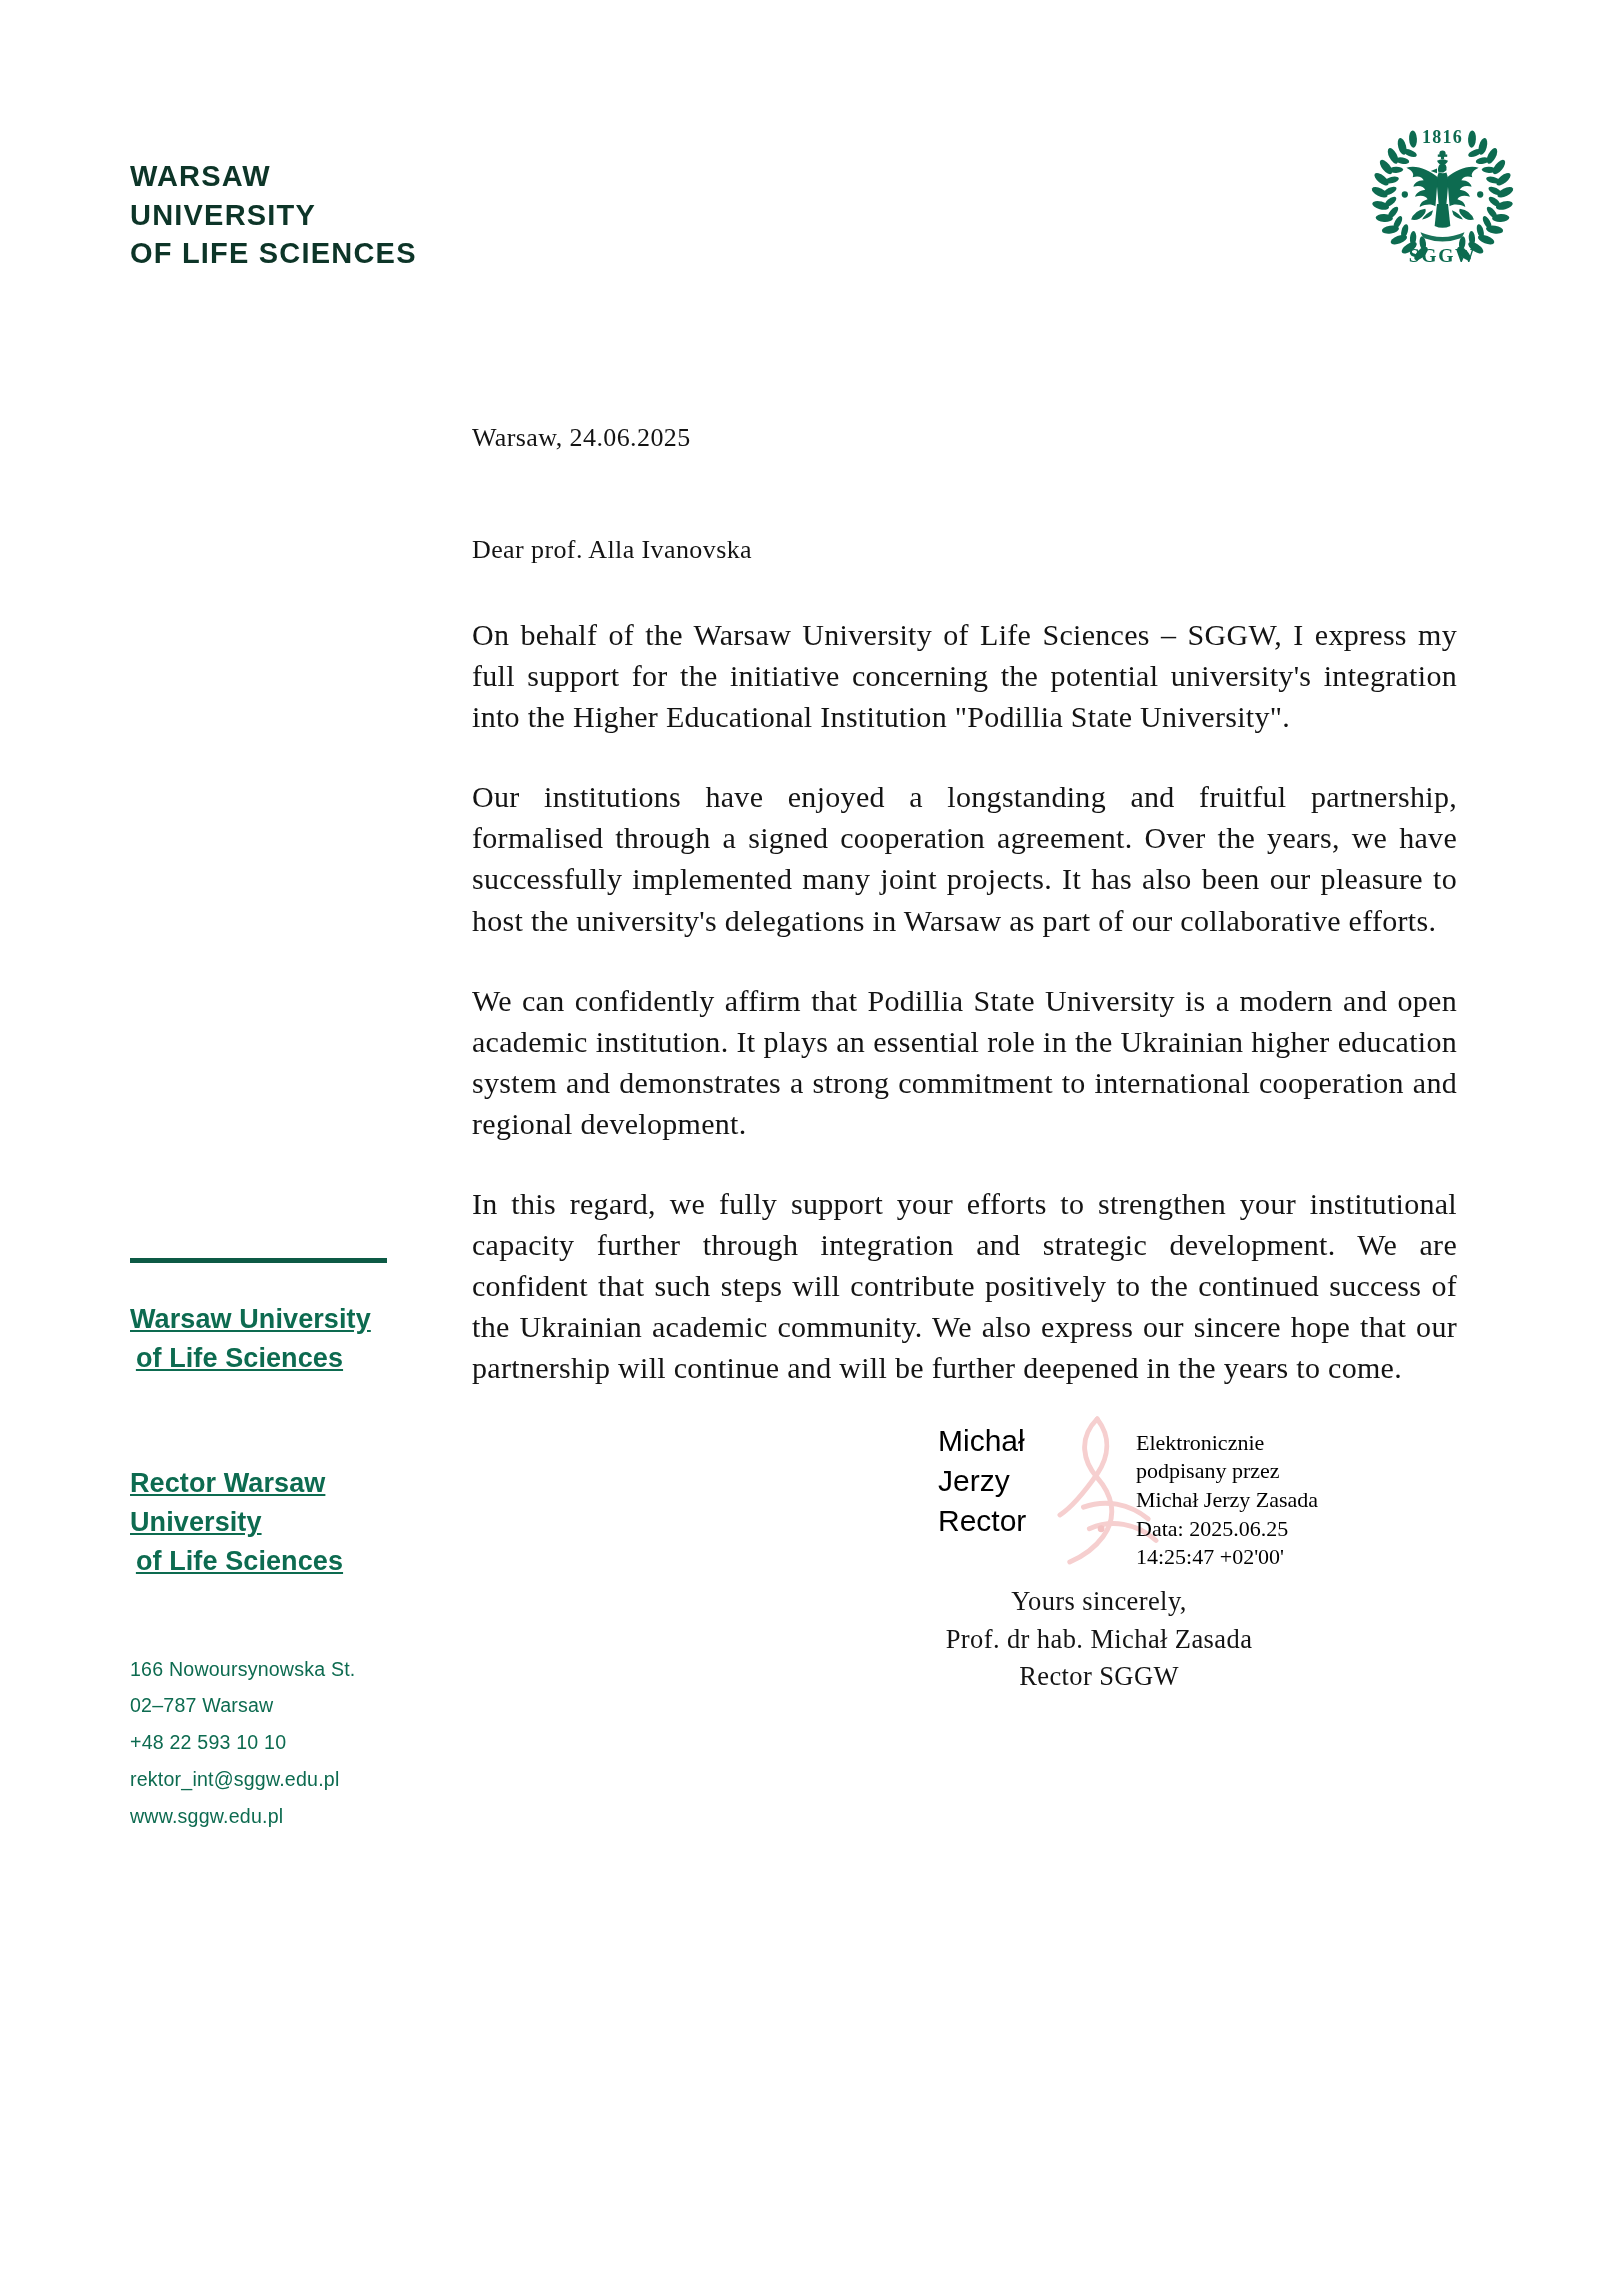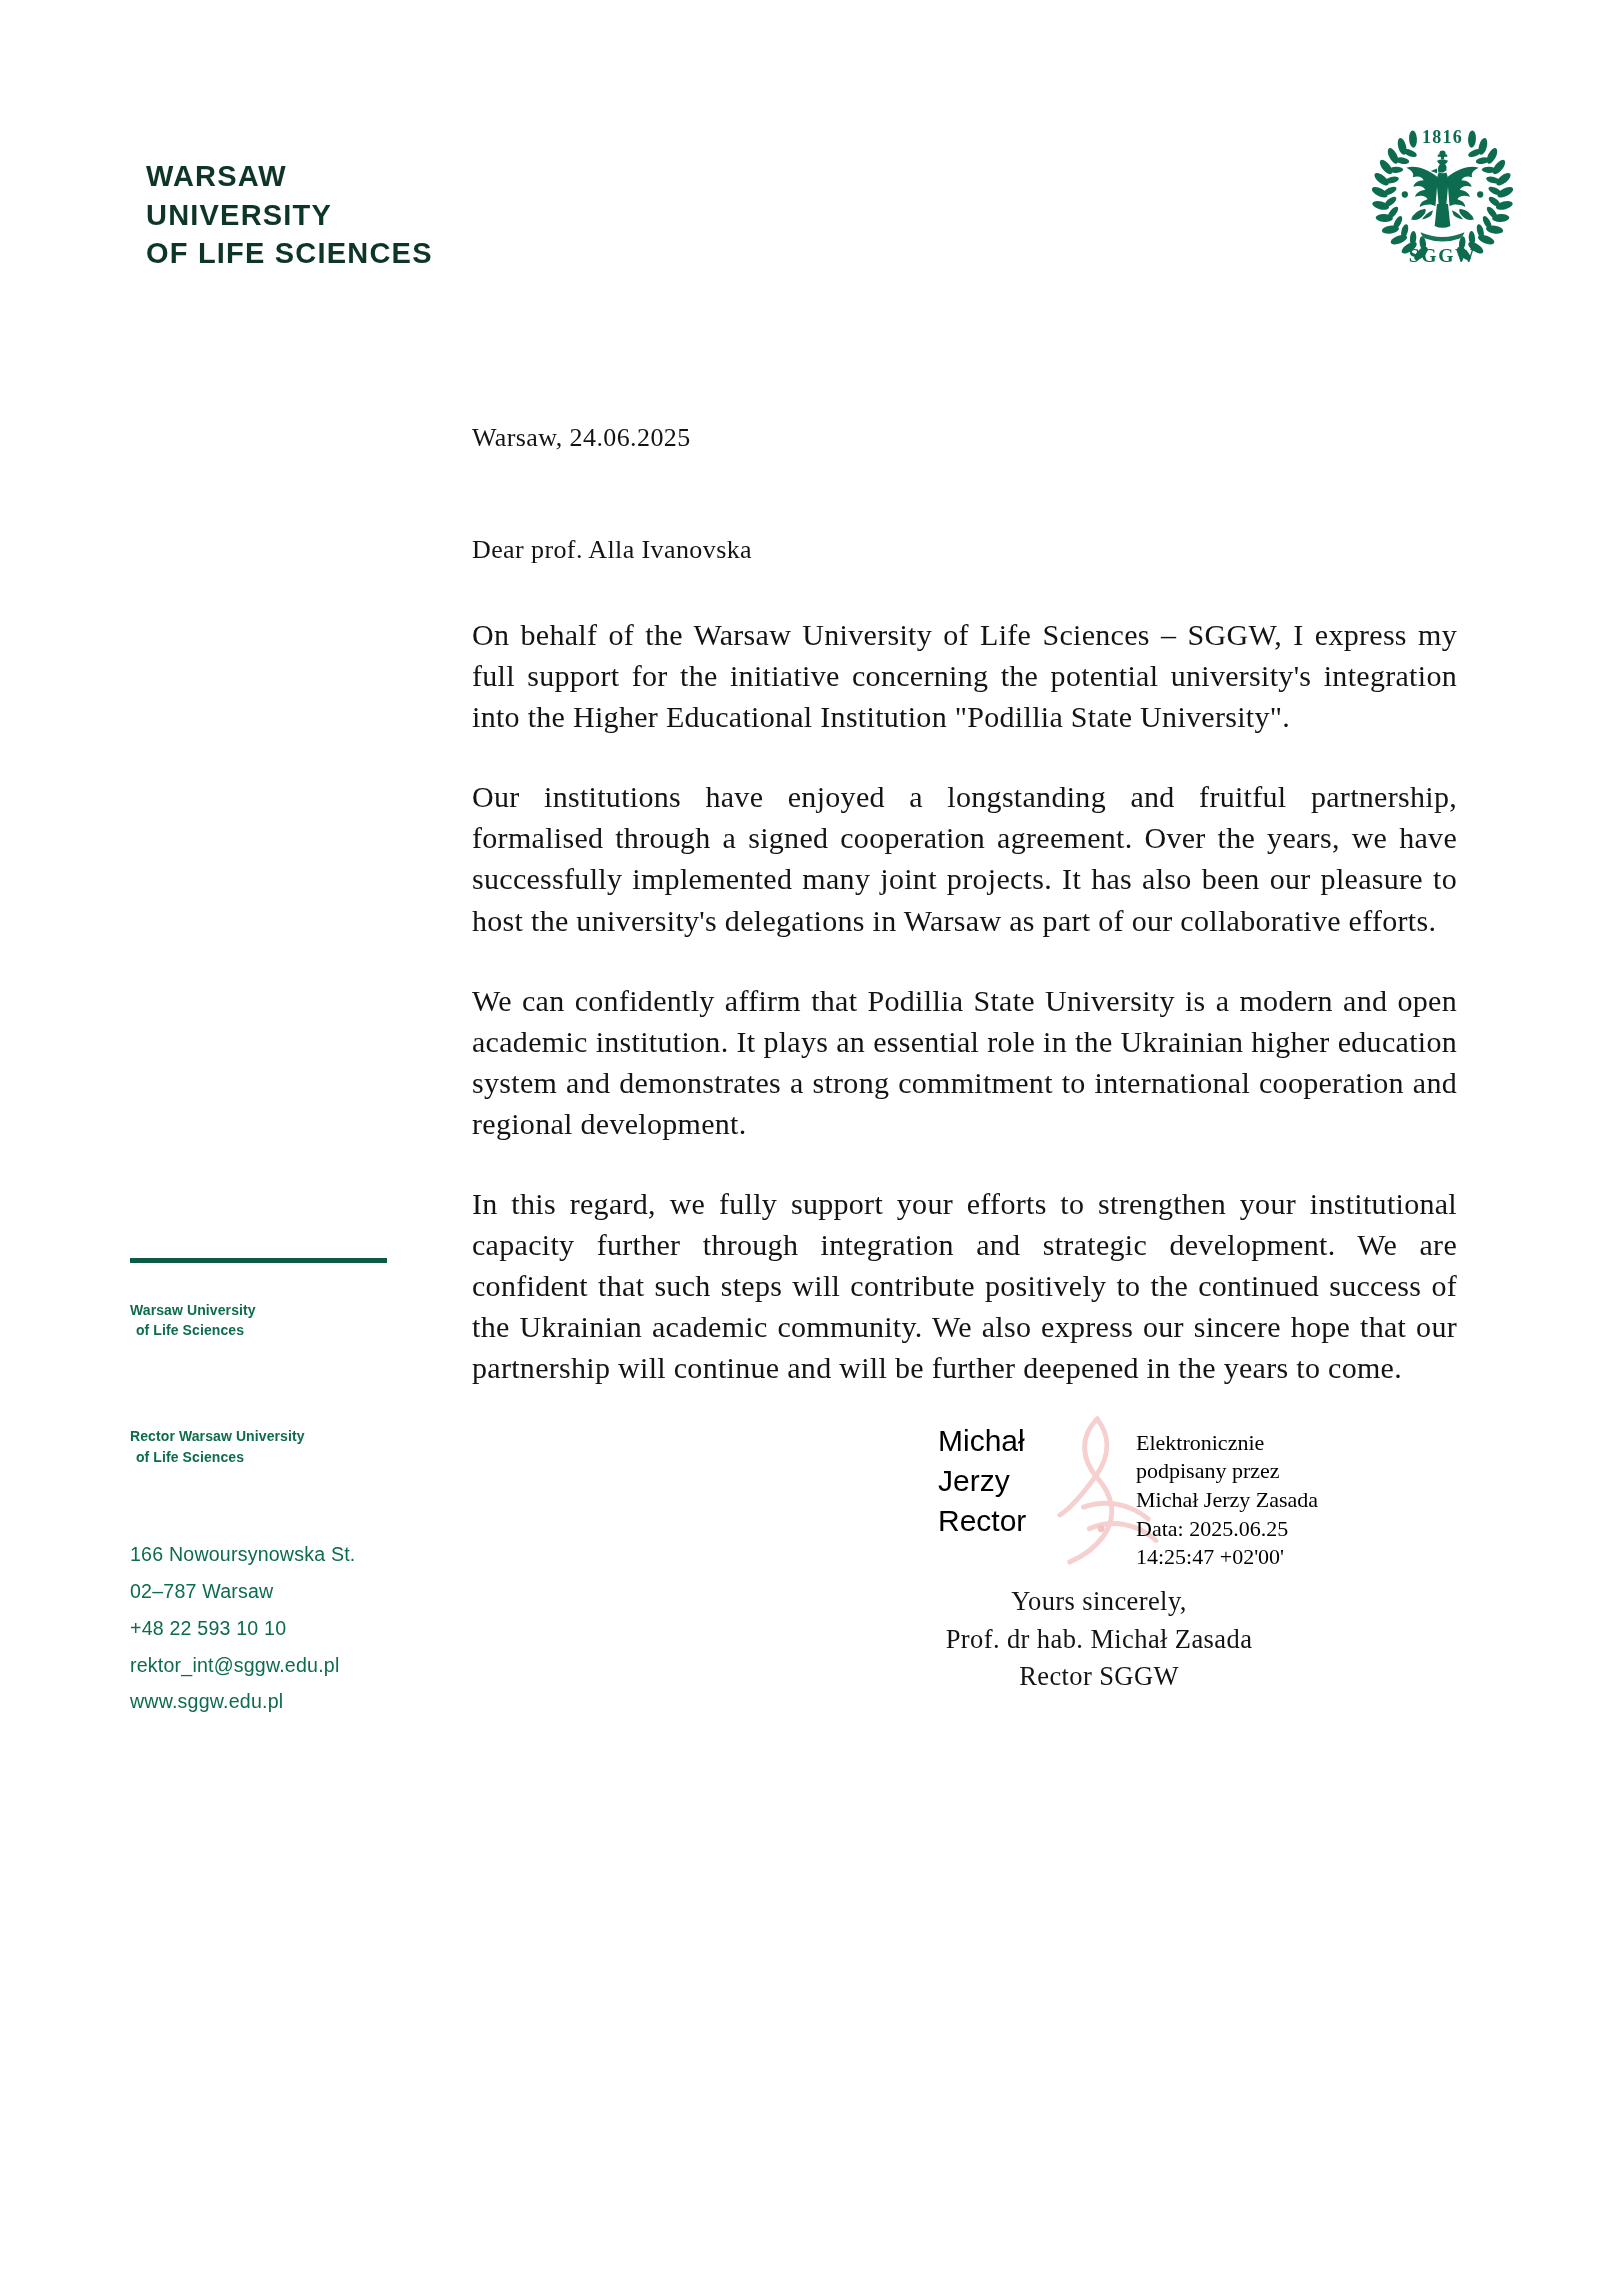--- a/index.html
+++ b/index.html
@@ -12,21 +12,21 @@
     width: 1620px;
     height: 2292px;
     background: #ffffff;
     overflow: hidden;
     font-family: "Liberation Sans", sans-serif;
   }
 
   
   .letterhead {
     position: absolute;
-    left: 146px;
+    left: 130px;
     top: 157px;
     color: #0d3528;
     font-family: "Liberation Sans", sans-serif;
     font-weight: bold;
     font-size: 29px;
     line-height: 1.33;
     letter-spacing: 1.2px;
   }
   .letterhead div { white-space: nowrap; }
 
@@ -87,24 +87,25 @@
   }
   .side-rule {
     width: 257px;
     height: 4.9px;
     background: #0d5a45;
     margin-bottom: 37px;
   }
   .side-strong {
     font-family: "Liberation Sans", sans-serif;
     font-weight: bold;
-    font-size: 14px;
+    font-size: 27px;
     line-height: 1.45;
     color: #0d6b50;
     letter-spacing: 0.1px;
+    text-decoration: underline;
   }
   .side-strong .indent { padding-left: 5.9px; }
   .side-block-2 { margin-top: 86px; }
   .side-contact {
     margin-top: 69px;
     font-family: "Liberation Sans", sans-serif;
     font-size: 19.6px;
     line-height: 1.88;
     color: #0d6b50;
     letter-spacing: 0.2px;

